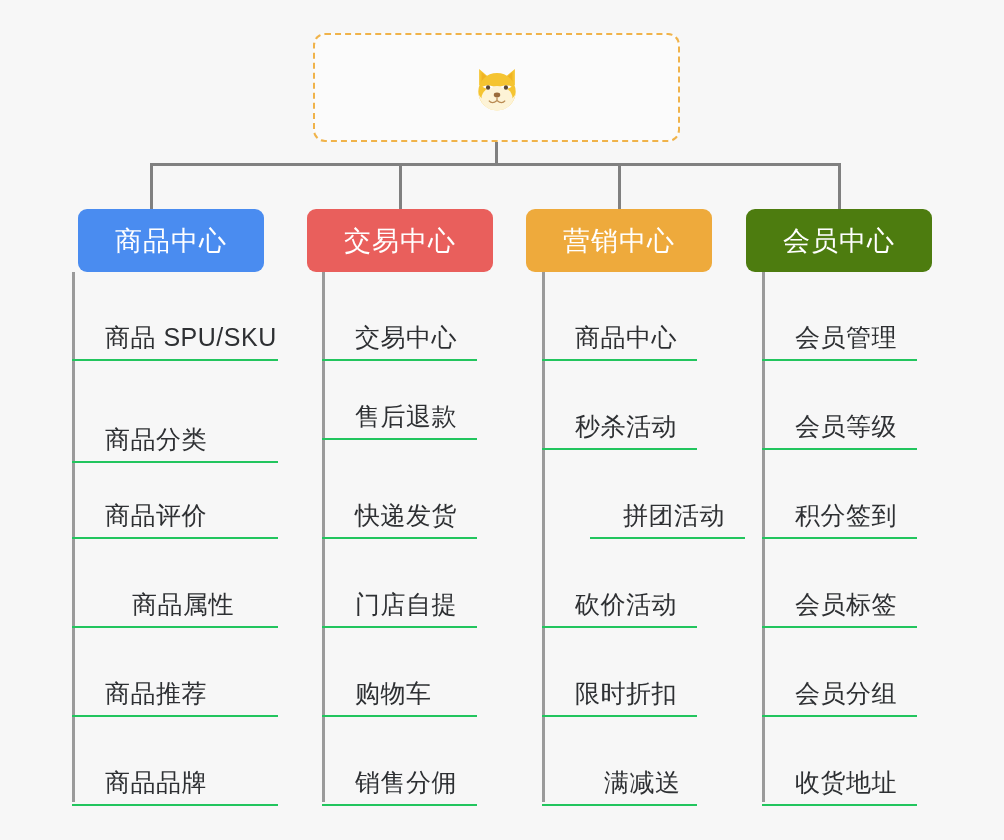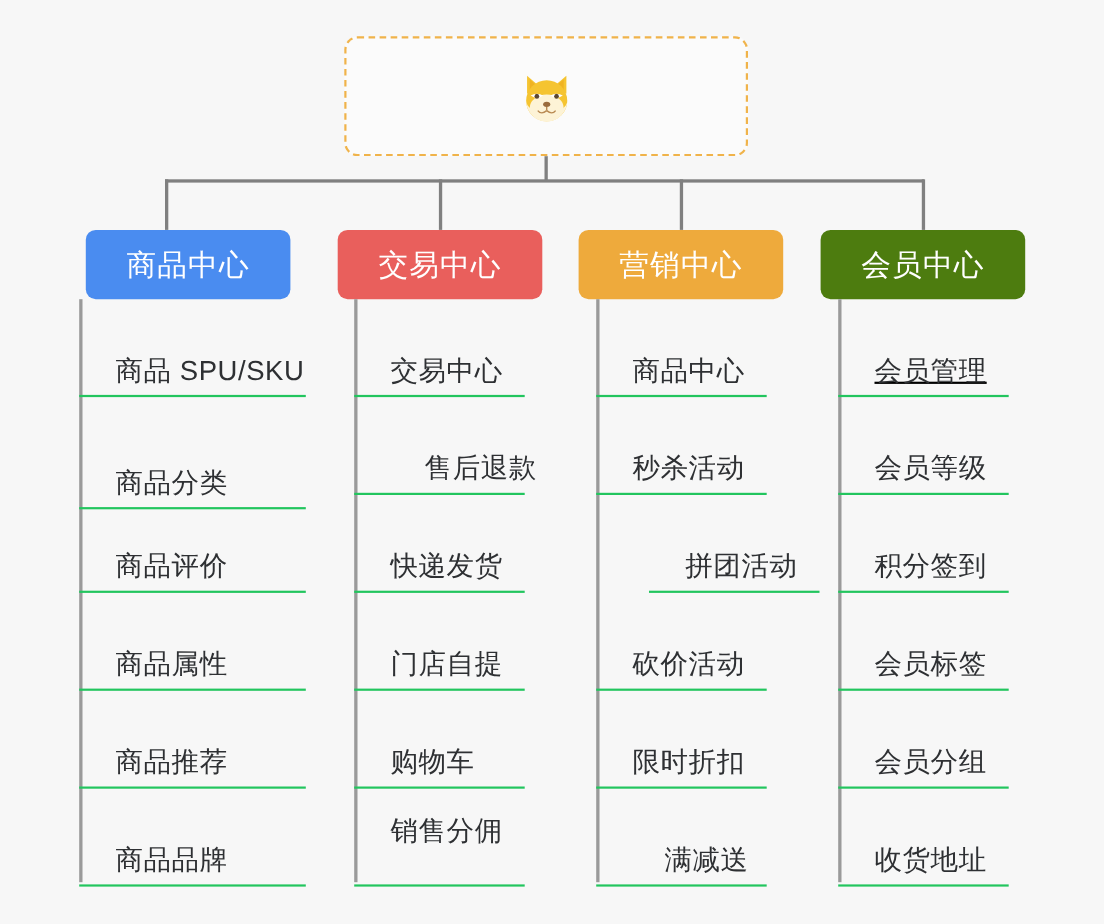--- a/index.html
+++ b/index.html
@@ -154,50 +154,50 @@
       <div class="col-trunk" style="left: 72px;"></div>
       <div class="leaf" style="left: 72px; top: 272px; width: 206px;">
         <span class="leaf-label">商品 SPU/SKU</span>
       </div>
       <div class="leaf" style="left: 72px; top: 374px; width: 206px;">
         <span class="leaf-label">商品分类</span>
       </div>
       <div class="leaf" style="left: 72px; top: 450px; width: 206px;">
         <span class="leaf-label">商品评价</span>
       </div>
-      <div class="leaf" style="left: 72px; top: 539px; width: 206px;">
+      <div class="leaf" style="left: 72px; top: 539px; width: 206px; padding-left: 27px;">
         <span class="leaf-label">商品属性</span>
       </div>
       <div class="leaf" style="left: 72px; top: 628px; width: 206px;">
         <span class="leaf-label">商品推荐</span>
       </div>
       <div class="leaf" style="left: 72px; top: 717px; width: 206px; text-align: right;">
         <span class="leaf-label">商品品牌</span>
       </div>
       <div class="conn conn-v-branch" style="left: 399px;"></div>
       <div class="branch-head" style="left: 307px; background: rgb(233, 95, 92);">
         <span>交易中心</span>
       </div>
       <div class="col-trunk" style="left: 322px;"></div>
       <div class="leaf" style="left: 322px; top: 272px; width: 155px;">
         <span class="leaf-label">交易中心</span>
       </div>
-      <div class="leaf" style="left: 322px; top: 361px; width: 155px; padding-left: 31px;">
+      <div class="leaf" style="left: 322px; top: 351px; width: 155px;">
         <span class="leaf-label">售后退款</span>
       </div>
       <div class="leaf" style="left: 322px; top: 450px; width: 155px;">
         <span class="leaf-label">快递发货</span>
       </div>
       <div class="leaf" style="left: 322px; top: 539px; width: 155px;">
         <span class="leaf-label">门店自提</span>
       </div>
       <div class="leaf" style="left: 322px; top: 628px; width: 155px;">
         <span class="leaf-label">购物车</span>
       </div>
-      <div class="leaf" style="left: 322px; top: 717px; width: 155px; align-items: center;">
+      <div class="leaf" style="left: 322px; top: 717px; width: 155px;">
         <span class="leaf-label">销售分佣</span>
       </div>
       <div class="conn conn-v-branch" style="left: 618px;"></div>
       <div class="branch-head" style="left: 526px; background: rgb(238, 170, 60);">
         <span>营销中心</span>
       </div>
       <div class="col-trunk" style="left: 542px;"></div>
       <div class="leaf" style="left: 542px; top: 272px; width: 155px;">
         <span class="leaf-label">商品中心</span>
       </div>
@@ -214,21 +214,21 @@
         <span class="leaf-label">限时折扣</span>
       </div>
       <div class="leaf" style="left: 542px; top: 717px; width: 155px; padding-left: 29px;">
         <span class="leaf-label">满减送</span>
       </div>
       <div class="conn conn-v-branch" style="left: 838px;"></div>
       <div class="branch-head" style="left: 746px; background: #4d7c0f;">
         <span>会员中心</span>
       </div>
       <div class="col-trunk" style="left: 762px;"></div>
-      <div class="leaf" style="left: 762px; top: 272px; width: 155px; text-decoration: underline;">
+      <div class="leaf" style="left: 762px; top: 272px; width: 155px;">
         <span class="leaf-label">会员管理</span>
       </div>
       <div class="leaf" style="left: 762px; top: 361px; width: 155px;">
         <span class="leaf-label">会员等级</span>
       </div>
       <div class="leaf" style="left: 762px; top: 450px; width: 155px;">
         <span class="leaf-label">积分签到</span>
       </div>
       <div class="leaf" style="left: 762px; top: 539px; width: 155px;">
         <span class="leaf-label">会员标签</span>

